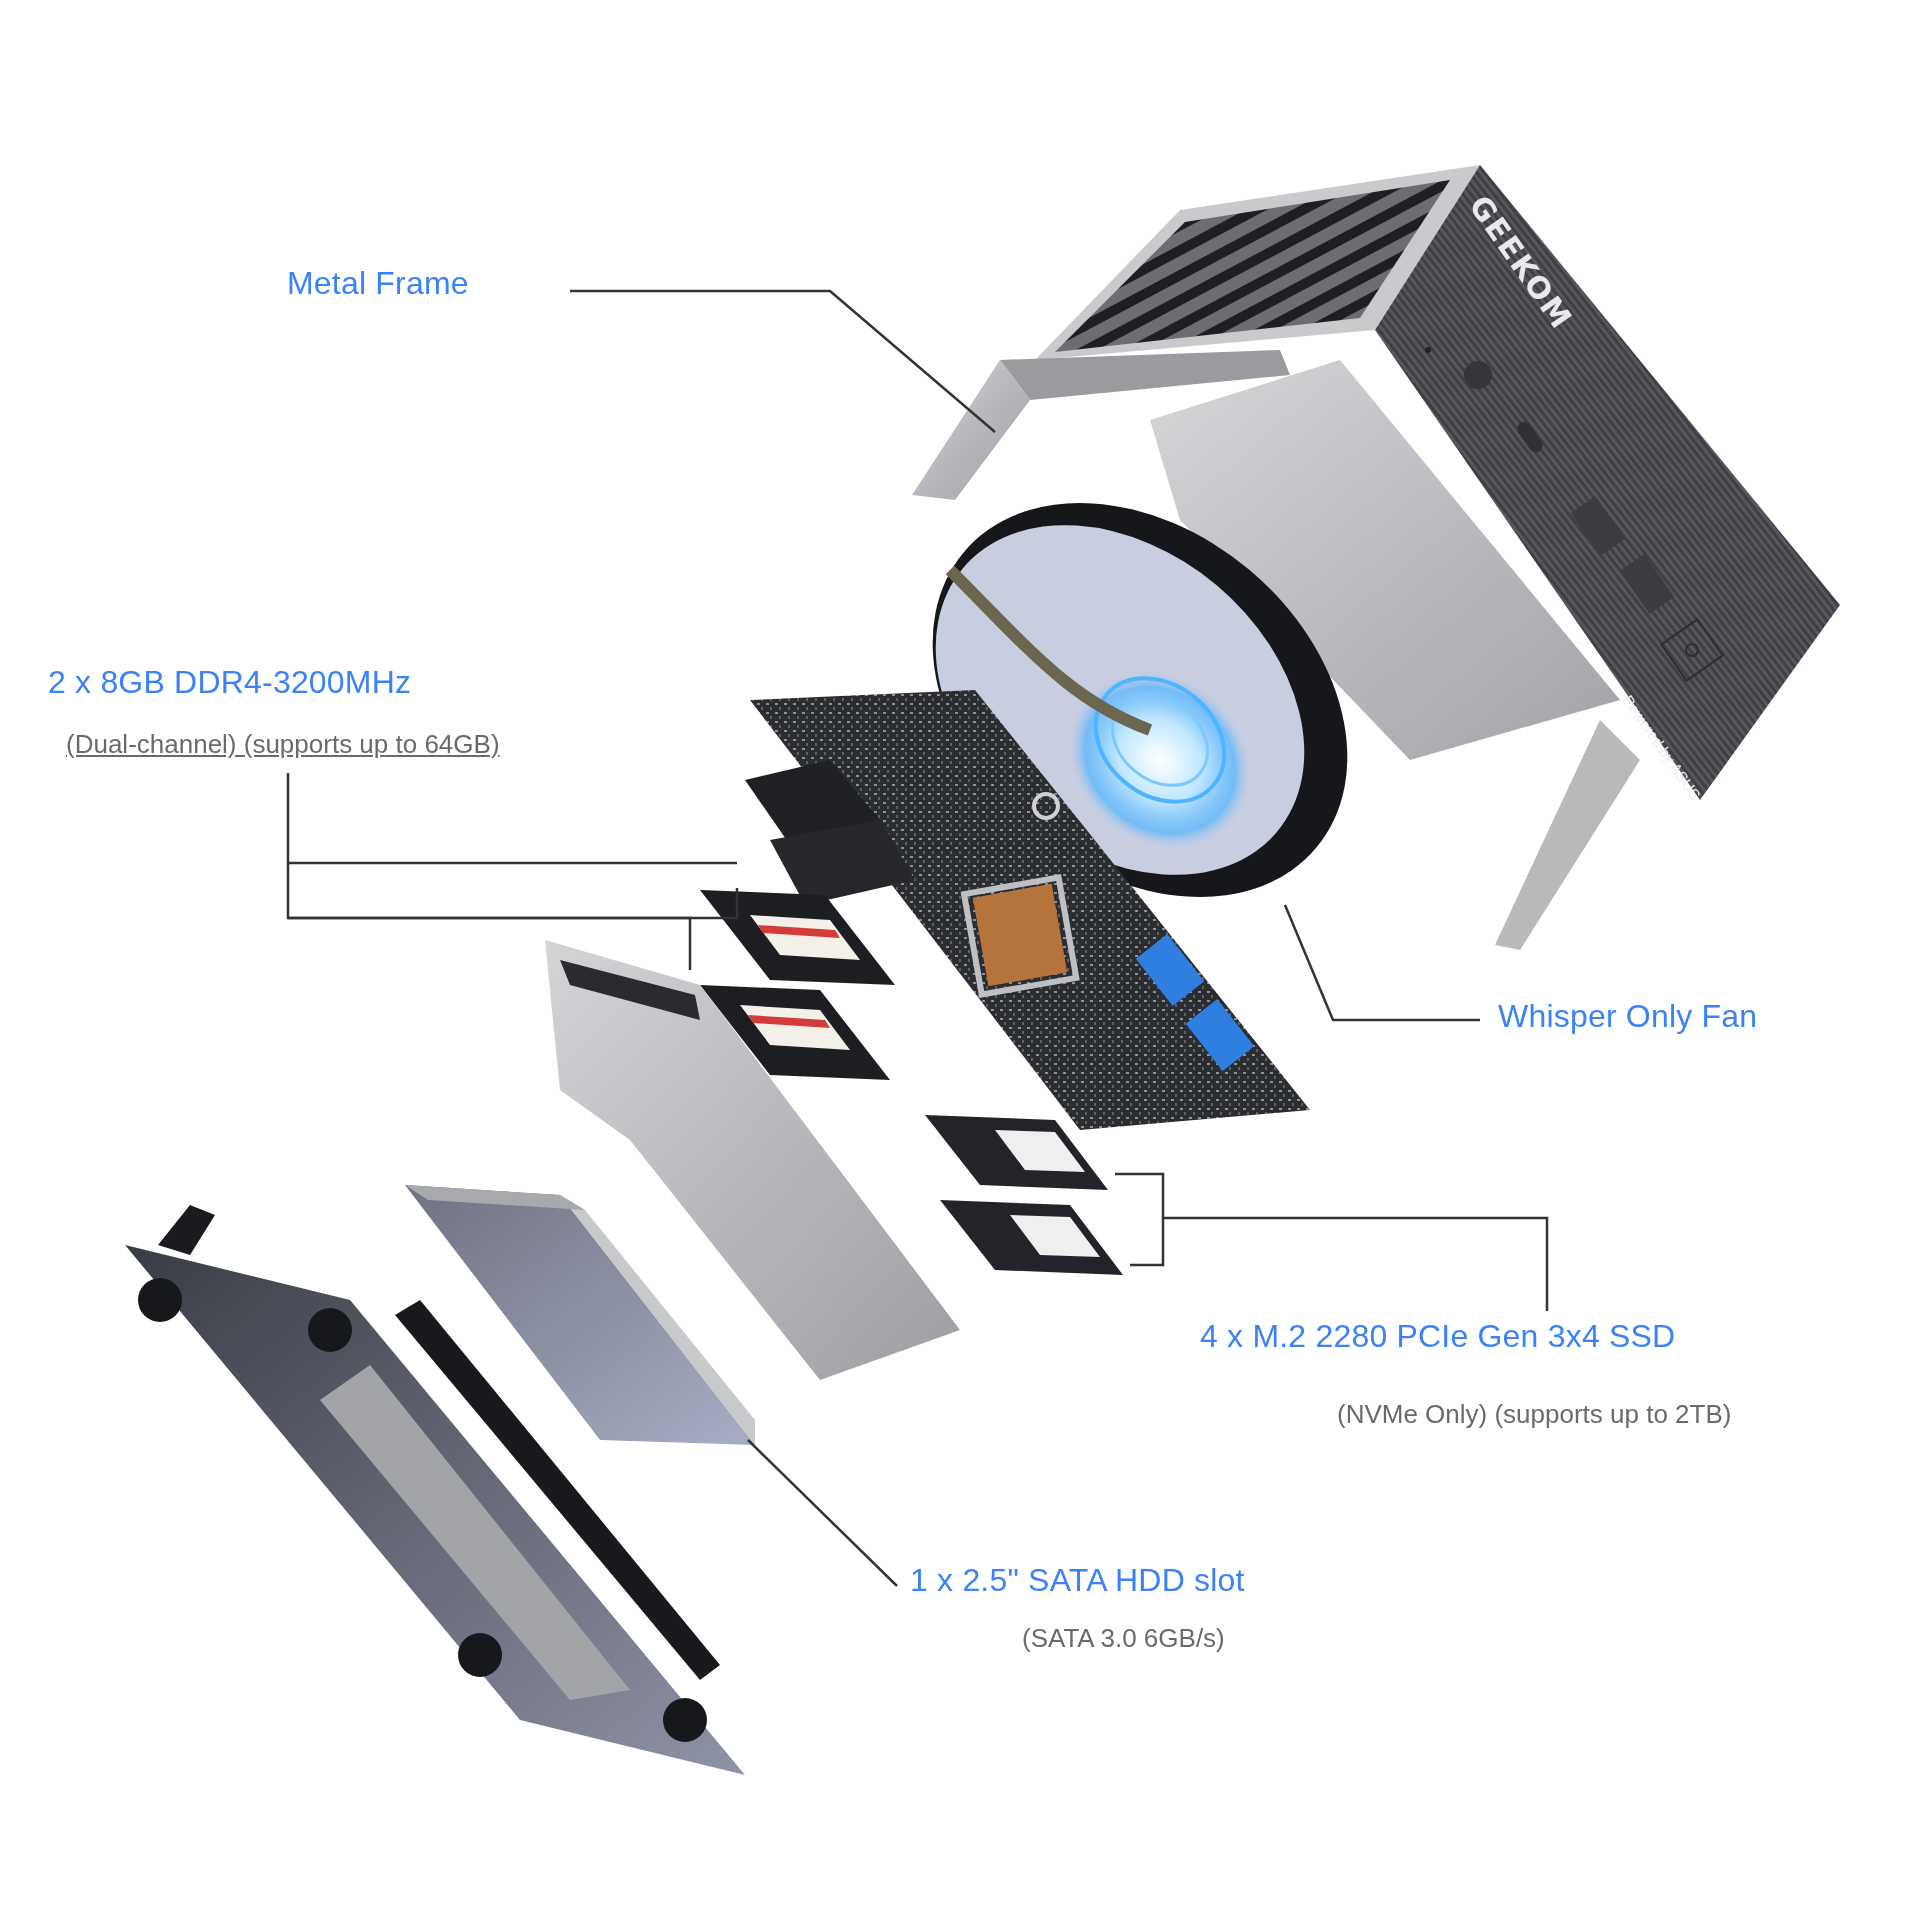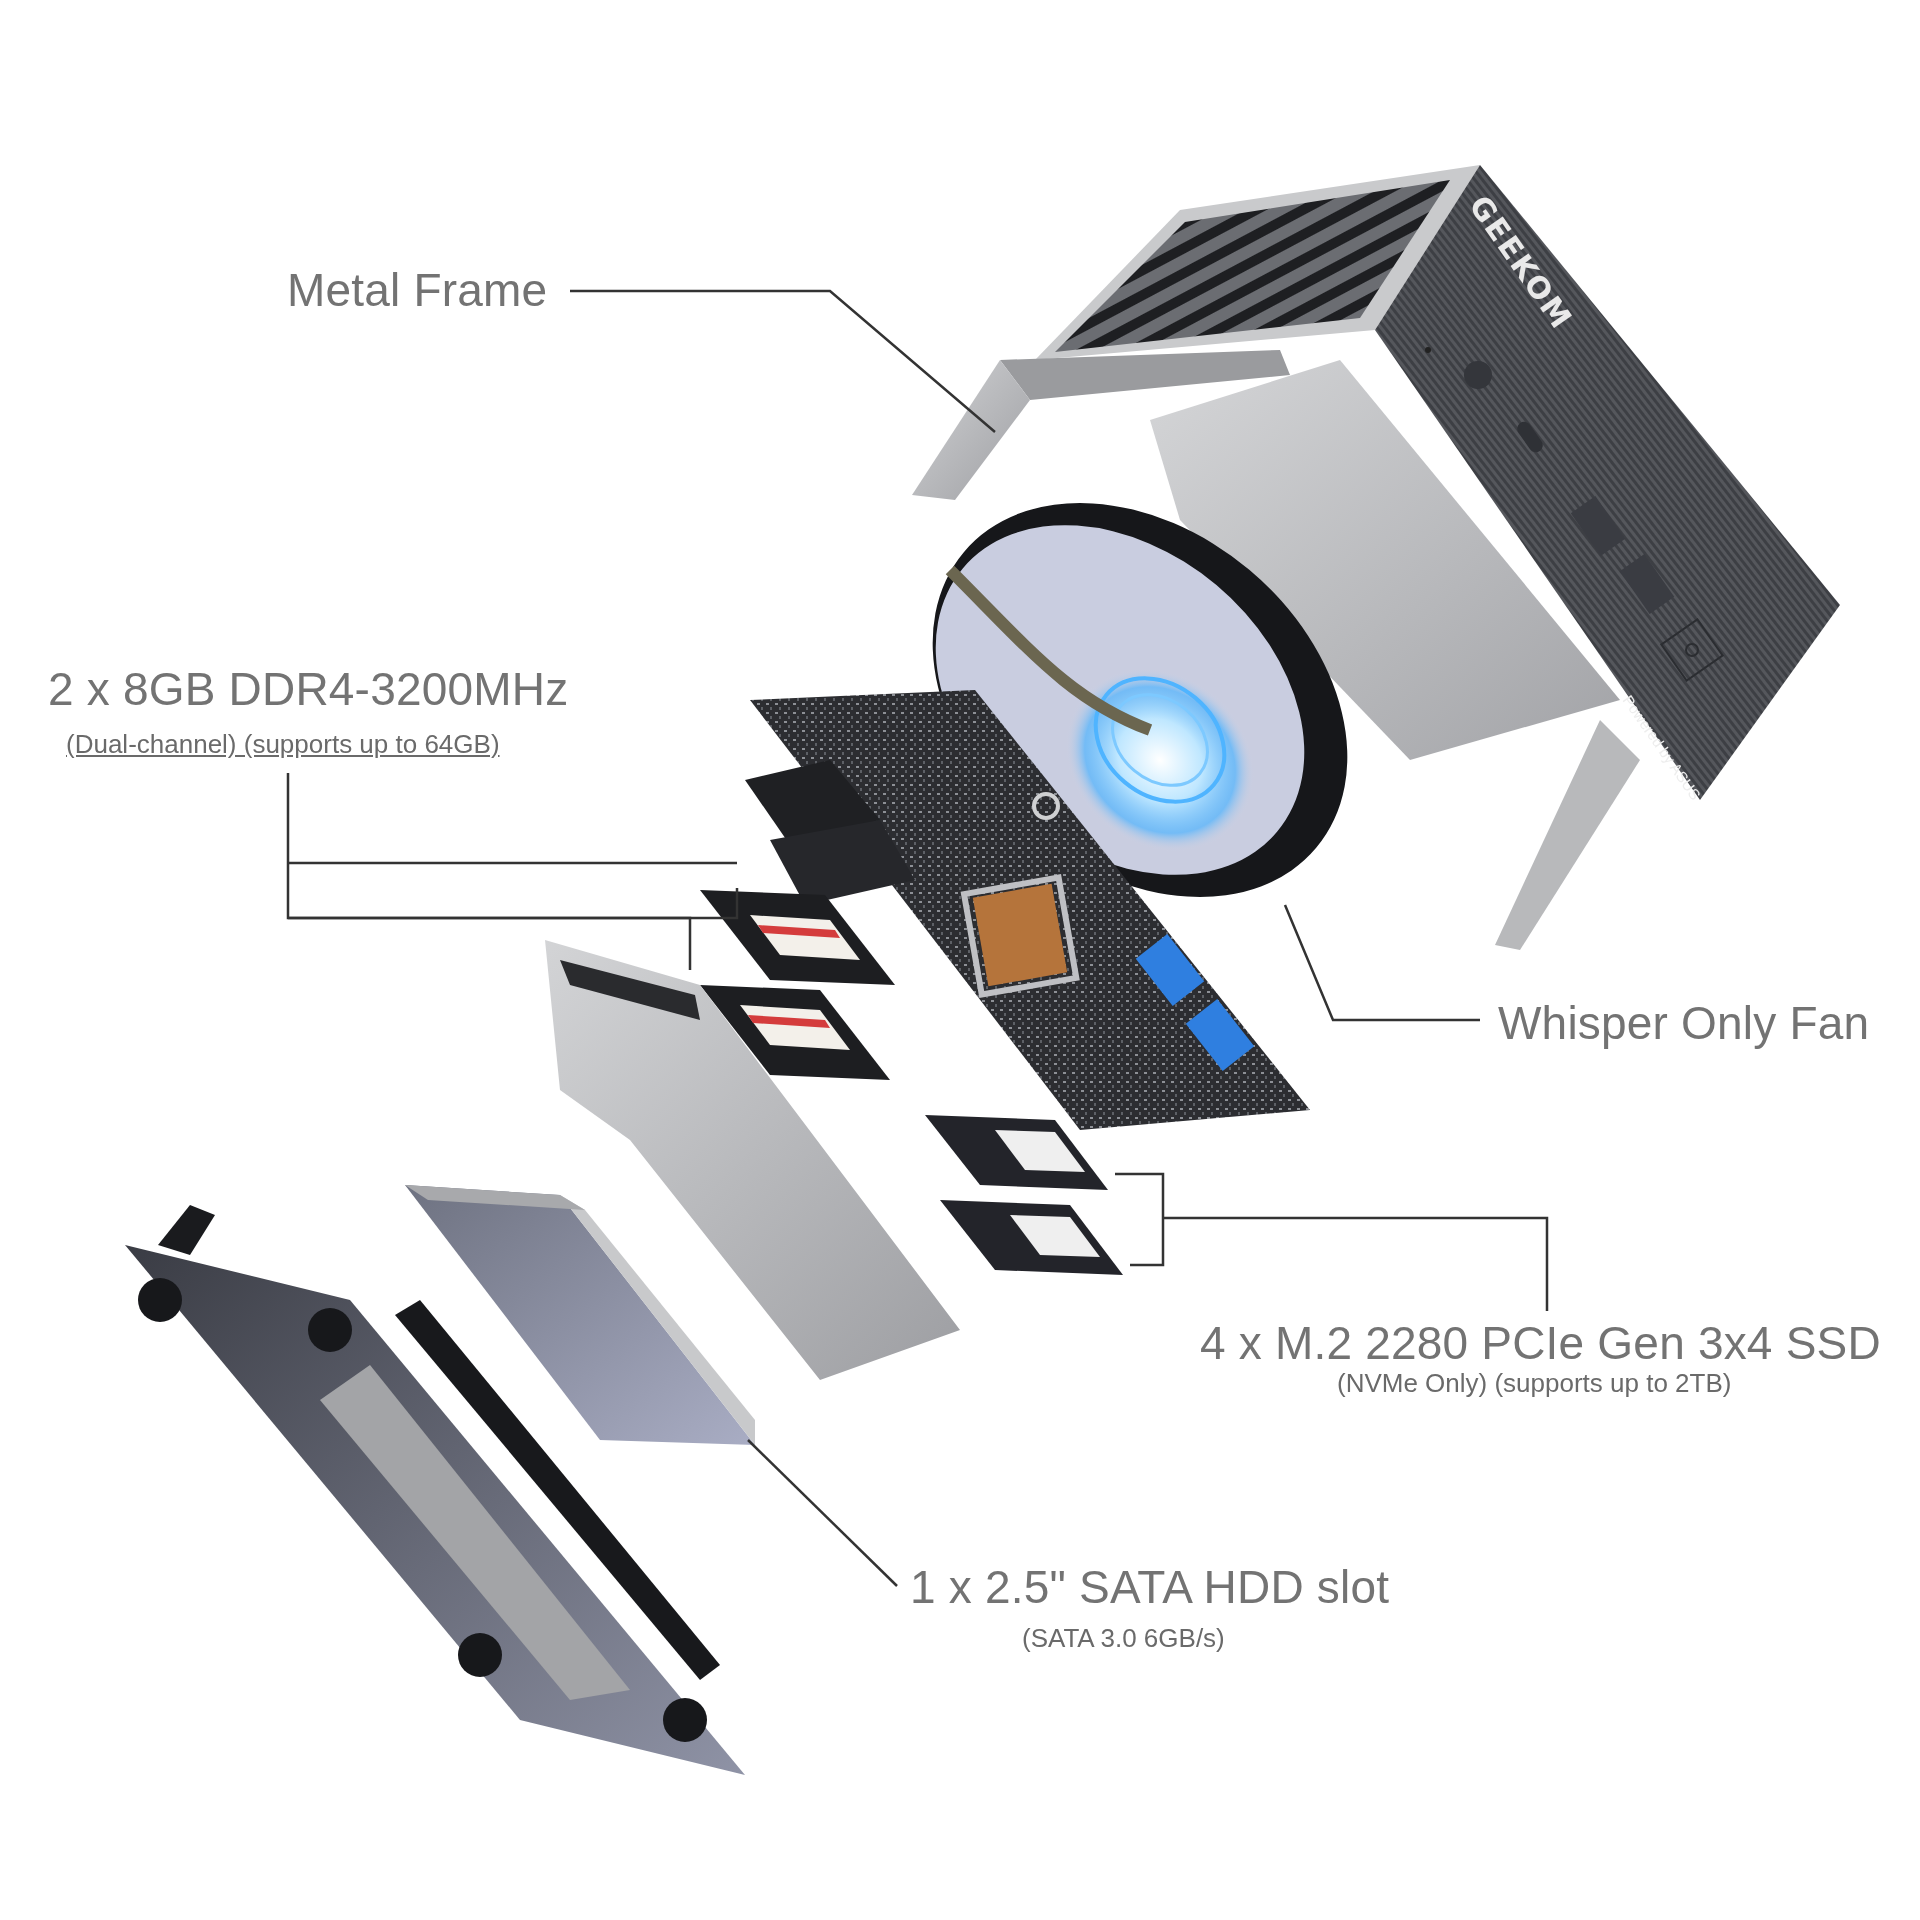--- a/index.html
+++ b/index.html
@@ -1,20 +1,20 @@
 <!DOCTYPE html>
 <html><head>
 <meta charset="utf-8">
 <style>
   html, body { margin: 0; padding: 0; background: #ffffff; }
   body { width: 1920px; height: 1920px; position: relative; overflow: hidden;
          font-family: "Liberation Sans", "DejaVu Sans", sans-serif; color: #2b2b2b; }
   .art { position: absolute; left: 0; top: 0; width: 1920px; height: 1920px; }
   .label { position: absolute; white-space: nowrap; }
-  .title { font-size: 46px; color: #737373; letter-spacing: 0.2px; line-height: 1; }
+  .title { font-size: 32px; color: #3b82f6; letter-spacing: 0.2px; line-height: 1; }
   .sub { font-size: 26px; color: #6a6a6a; line-height: 1; }
   .brand { font-family: "DejaVu Sans", sans-serif; font-weight: bold; fill: #e9e9e9; letter-spacing: 2px; }
   .smalltxt { font-family: "Liberation Sans", sans-serif; fill: #ededed; }
 </style>
 </head>
 <body>
 
 <svg class="art" viewBox="0 0 1920 1920" xmlns="http://www.w3.org/2000/svg">
   <defs>
     <pattern id="ribs" patternUnits="userSpaceOnUse" width="6" height="6" patternTransform="rotate(-38)">
@@ -147,16 +147,16 @@
 </svg>
 
 <div class="label title" style="left:287px; top:267px;">Metal Frame</div>
 
 <div class="label title" style="left:48px; top:666px;">2 x 8GB DDR4-3200MHz</div>
 <div class="label sub" style="left:66px; top:731px;text-decoration:underline;">(Dual-channel) (supports up to 64GB)</div>
 
 <div class="label title" style="left:1498px; top:1000px;">Whisper Only Fan</div>
 
 <div class="label title" style="left:1200px; top:1320px;">4 x M.2 2280 PCIe Gen 3x4 SSD</div>
-<div class="label sub" style="left:1337px; top:1370px;">(NVMe Only) (supports up to 2TB)</div>
+<div class="label sub" style="left:1337px; top:1401px;">(NVMe Only) (supports up to 2TB)</div>
 
 <div class="label title" style="left:910px; top:1564px;">1 x 2.5" SATA HDD slot</div>
 <div class="label sub" style="left:1022px; top:1625px;">(SATA 3.0 6GB/s)</div>
 
 </body></html>

